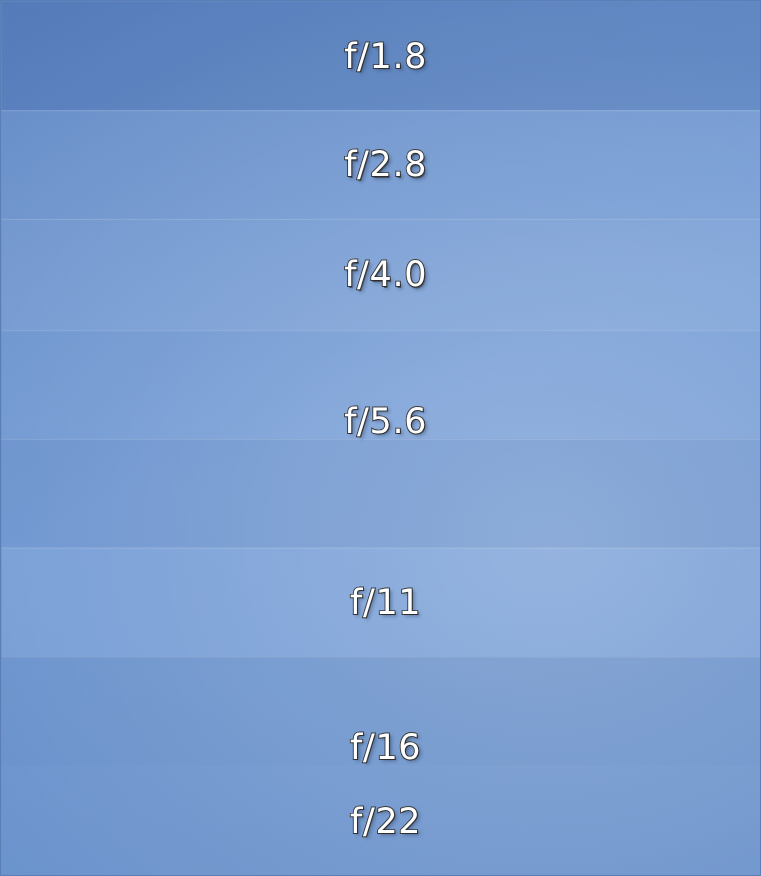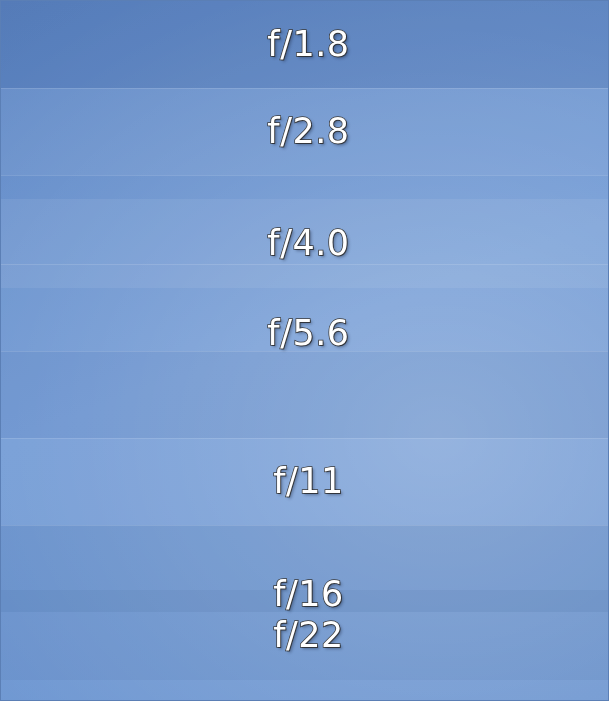--- a/index.html
+++ b/index.html
@@ -51,21 +51,21 @@
     position: absolute;
     inset: 0;
     pointer-events: none;
   }
 
   .band-label {
     position: relative;
     z-index: 3;
     color: #ffffff;
     font-family: "DejaVu Sans", sans-serif;
-    font-size: 35px;
+    font-size: 28px;
     font-weight: 400;
     letter-spacing: 0.5px;
     line-height: 1;
     transform: translateX(4px);
     
     -webkit-text-stroke: 1.5px #3b3b3b;
     paint-order: stroke fill;
     text-shadow:
        1px  1px 0 rgba(40,40,40,0.55),
        2px  2px 3px rgba(20,30,55,0.40);
@@ -93,40 +93,40 @@
 
   <div id="band-container">
       <div class="aperture-band" style="top: 0px; height: 87px;">
         <div class="band-tint" style="background: rgba(30, 60, 120, 0.13);"></div>
         <span class="band-label">f/1.8</span>
       </div>
       <div class="aperture-band" style="top: 87px; height: 87px;">
         <div class="band-tint" style="background: rgba(255, 255, 255, 0.05);"></div>
         <span class="band-label">f/2.8</span>
       </div>
-      <div class="aperture-band" style="top: 174px; height: 89px; margin-top: 24px;">
+      <div class="aperture-band" style="top: 174px; height: 89px;">
         <div class="band-tint" style="background: rgba(255, 255, 255, 0.07);"></div>
         <span class="band-label">f/4.0</span>
       </div>
       <div class="aperture-band" style="top: 263px; height: 87px; align-items: flex-end;">
         <div class="band-tint" style="background: rgba(255, 255, 255, 0.02);"></div>
         <span class="band-label">f/5.6</span>
       </div>
       <div class="aperture-band" style="top: 350px; height: 87px;">
         <div class="band-tint" style="background: rgba(30, 60, 120, 0.05);"></div>
       </div>
       <div class="aperture-band" style="top: 437px; height: 87px;">
         <div class="band-tint" style="background: rgba(255, 255, 255, 0.03);"></div>
         <span class="band-label">f/11</span>
       </div>
       <div class="aperture-band" style="top: 524px; height: 87px; align-items: flex-end;">
         <div class="band-tint" style="background: rgba(30, 60, 120, 0.08);"></div>
         <span class="band-label">f/16</span>
       </div>
-      <div class="aperture-band" style="top: 589px; height: 90px;">
+      <div class="aperture-band" style="top: 611px; height: 90px;">
         <div class="band-tint" style="background: rgba(30, 60, 120, 0.06);"></div>
         <span class="band-label">f/22</span>
       </div>
     </div>
   <div id="divider-container">
       <div class="band-divider" style="top: 87px;"></div>
       <div class="band-divider" style="top: 174px;"></div>
       <div class="band-divider" style="top: 263px;"></div>
       <div class="band-divider" style="top: 350px;"></div>
       <div class="band-divider" style="top: 437px;"></div>

